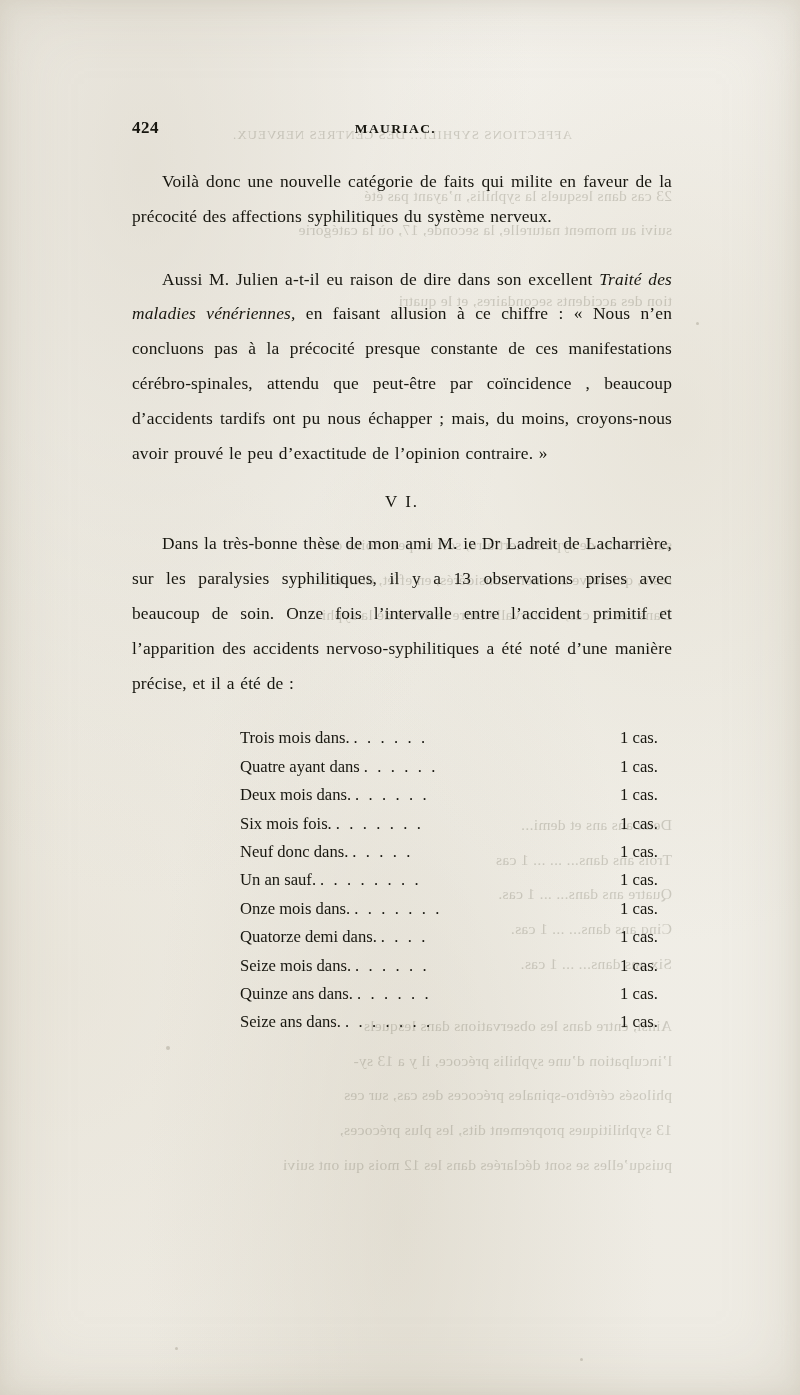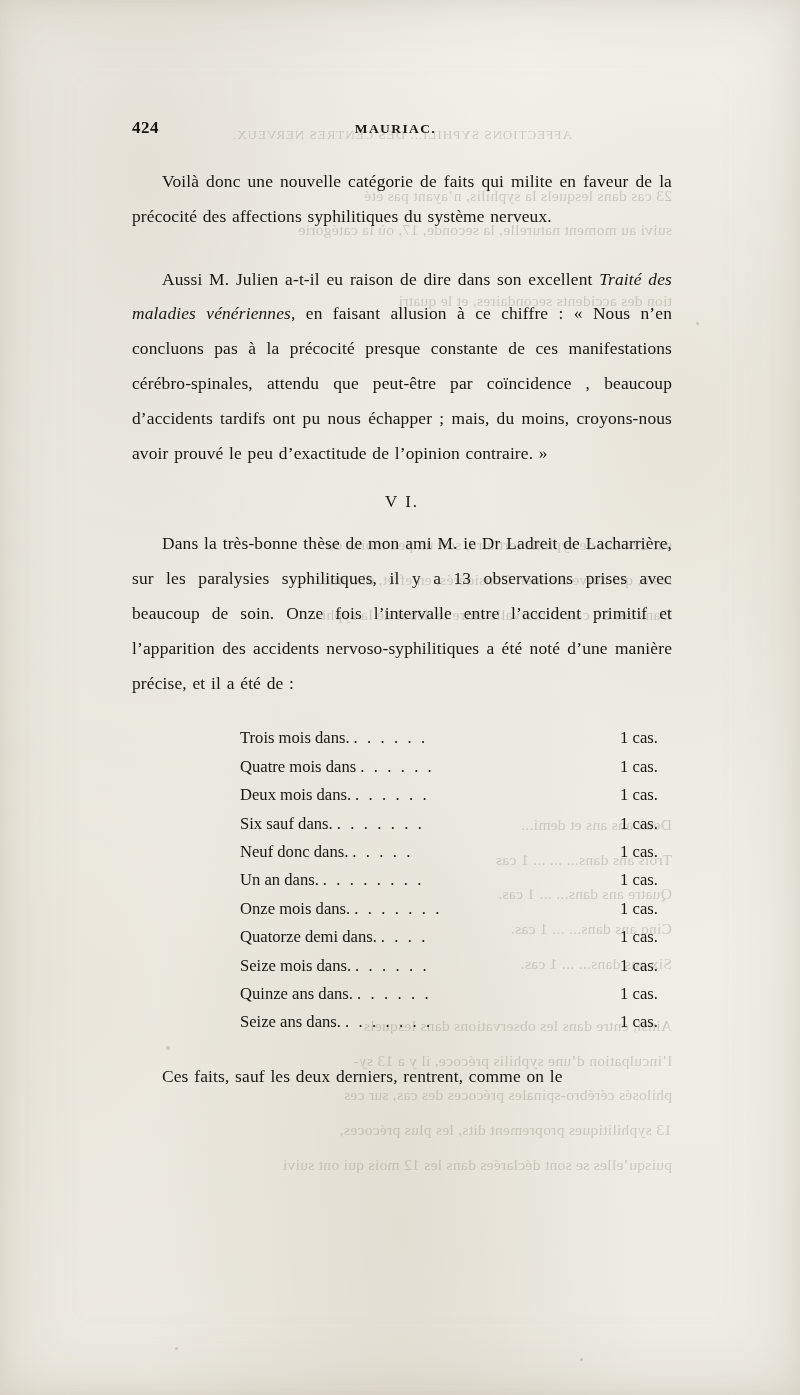--- a/index.html
+++ b/index.html
@@ -186,45 +186,45 @@
     <p class="body indent">Dans la très-bonne thèse de mon ami M. ie Dr Ladreit de Lacharrière, sur les paralysies syphilitiques, il y a 13 observations prises avec beaucoup de soin. Onze fois l’intervalle entre l’accident primitif et l’apparition des accidents nervoso-syphilitiques a été noté d’une manière précise, et il a été de :</p>
 
     <div class="table-list">
       <div class="tl-row">
         <span class="tl-label">Trois mois dans.</span>
         <span class="tl-dots">. . . . . .</span>
         <span class="tl-spacer"></span>
         <span class="tl-value">1 cas.</span>
       </div>
       <div class="tl-row">
-        <span class="tl-label">Quatre mois dans</span>
+        <span class="tl-label">Quatre ayant dans</span>
         <span class="tl-dots">. . . . . .</span>
         <span class="tl-spacer"></span>
         <span class="tl-value">1 cas.</span>
       </div>
       <div class="tl-row">
         <span class="tl-label">Deux mois dans.</span>
         <span class="tl-dots">. . . . . .</span>
         <span class="tl-spacer"></span>
         <span class="tl-value">1 cas.</span>
       </div>
       <div class="tl-row">
-        <span class="tl-label">Six sauf dans.</span>
+        <span class="tl-label">Six mois fois.</span>
         <span class="tl-dots">. . . . . . .</span>
         <span class="tl-spacer"></span>
         <span class="tl-value">1 cas.</span>
       </div>
       <div class="tl-row">
         <span class="tl-label">Neuf donc dans.</span>
         <span class="tl-dots">. . . . .</span>
         <span class="tl-spacer"></span>
         <span class="tl-value">1 cas.</span>
       </div>
       <div class="tl-row">
-        <span class="tl-label">Un an dans.</span>
+        <span class="tl-label">Un an sauf.</span>
         <span class="tl-dots">. . . . . . . .</span>
         <span class="tl-spacer"></span>
         <span class="tl-value">1 cas.</span>
       </div>
       <div class="tl-row">
         <span class="tl-label">Onze mois dans.</span>
         <span class="tl-dots">. . . . . . .</span>
         <span class="tl-spacer"></span>
         <span class="tl-value">1 cas.</span>
       </div>
@@ -247,21 +247,20 @@
         <span class="tl-value">1 cas.</span>
       </div>
       <div class="tl-row">
         <span class="tl-label">Seize ans dans.</span>
         <span class="tl-dots">. . . . . . .</span>
         <span class="tl-spacer"></span>
         <span class="tl-value">1 cas.</span>
       </div>
     </div>
 
-    <p class="body indent closing">Ces faits, sauf les deux derniers, rentrent, comme on le</p>
 
   </div>
 
   <div class="speck" style="left:166px;top:1046px;width:4px;height:4px;"></div>
   <div class="speck" style="left:696px;top:322px;width:3px;height:3px;"></div>
   <div class="speck" style="left:466px;top:347px;width:3px;height:3px;"></div>
   <div class="speck" style="left:175px;top:1347px;width:3px;height:3px;"></div>
   <div class="speck" style="left:580px;top:1358px;width:3px;height:3px;"></div>
 </div>
 

